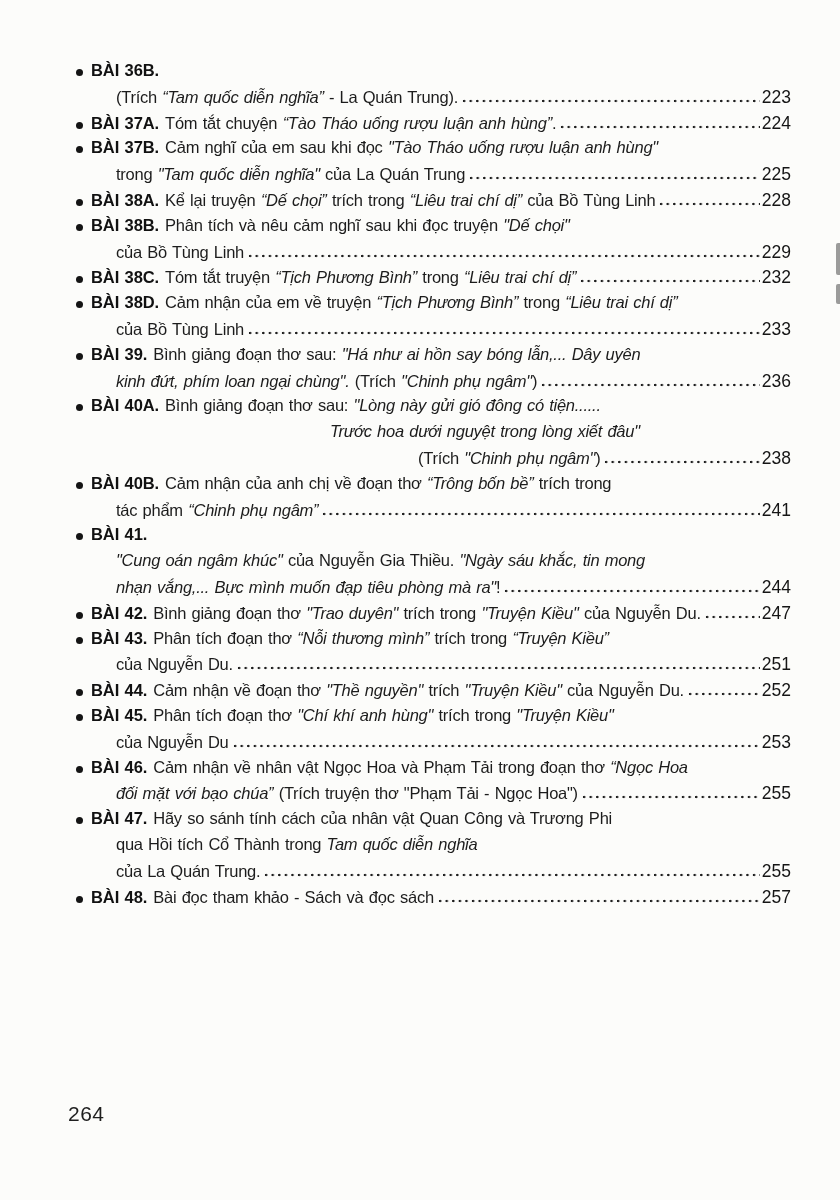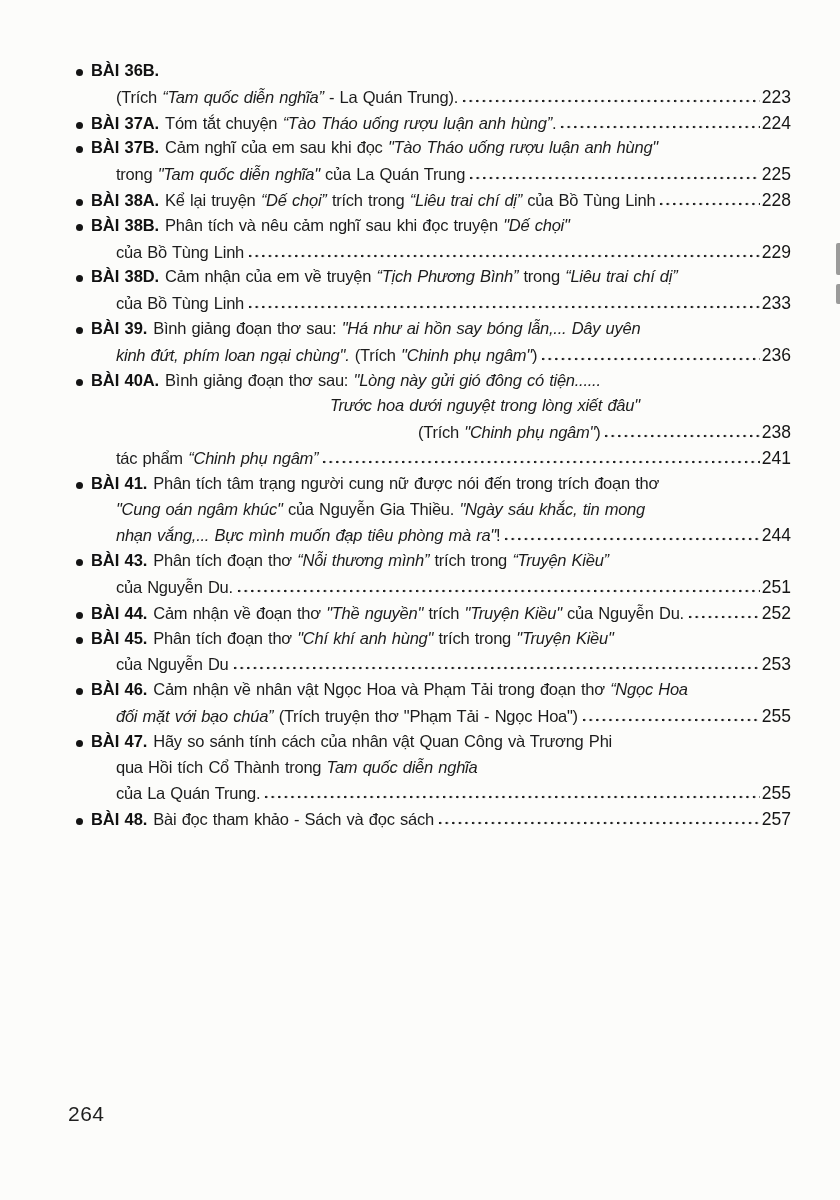--- a/index.html
+++ b/index.html
@@ -131,20 +131,27 @@
         <span class="label">BÀI 38B.</span>
         <span class="segs"><span class="seg-regular">Phân tích và nêu cảm nghĩ sau khi đọc truyện </span><span class="seg-italic">"Dế chọi"</span></span>
       </div>
       <div class="line indent-cont">
         <span class="segs"><span class="seg-regular">của Bồ Tùng Linh</span></span>
         <span class="dots"></span>
         <span class="page-ref">229</span>
       </div>
       <div class="line indent-first">
         <span class="bullet"></span>
+        <span class="label">BÀI 38C.</span>
+        <span class="segs"><span class="seg-regular">Tóm tắt truyện </span><span class="seg-italic">“Tịch Phương Bình”</span><span class="seg-regular"> trong </span><span class="seg-italic">“Liêu trai chí dị”</span></span>
+        <span class="dots"></span>
+        <span class="page-ref">232</span>
+      </div>
+      <div class="line indent-first">
+        <span class="bullet"></span>
         <span class="label">BÀI 38D.</span>
         <span class="segs"><span class="seg-regular">Cảm nhận của em về truyện </span><span class="seg-italic">“Tịch Phương Bình”</span><span class="seg-regular"> trong </span><span class="seg-italic">“Liêu trai chí dị”</span></span>
       </div>
       <div class="line indent-cont">
         <span class="segs"><span class="seg-regular">của Bồ Tùng Linh </span></span>
         <span class="dots"></span>
         <span class="page-ref">233</span>
       </div>
       <div class="line indent-first">
         <span class="bullet"></span>
@@ -162,37 +169,48 @@
         <span class="segs"><span class="seg-regular">Bình giảng đoạn thơ sau: </span><span class="seg-italic">"Lòng này gửi gió đông có tiện......</span></span>
       </div>
       <div class="line indent-deep">
         <span class="segs"><span class="seg-italic">Trước hoa dưới nguyệt trong lòng xiết đâu"</span></span>
       </div>
       <div class="line indent-deeper">
         <span class="segs"><span class="seg-regular">(Trích </span><span class="seg-italic">"Chinh phụ ngâm"</span><span class="seg-regular">) </span></span>
         <span class="dots"></span>
         <span class="page-ref">238</span>
       </div>
+      <div class="line indent-first">
+        <span class="bullet"></span>
+        <span class="label">BÀI 40B.</span>
+        <span class="segs"><span class="seg-regular">Cảm nhận của anh chị về đoạn thơ </span><span class="seg-italic">“Trông bốn bề”</span><span class="seg-regular"> trích trong</span></span>
+      </div>
       <div class="line indent-cont">
         <span class="segs"><span class="seg-regular">tác phẩm </span><span class="seg-italic">“Chinh phụ ngâm”</span><span class="seg-regular"> </span></span>
         <span class="dots"></span>
         <span class="page-ref">241</span>
       </div>
       <div class="line indent-first">
         <span class="bullet"></span>
         <span class="label">BÀI 41.</span>
-        <span class="segs"><span class="seg-regular">Phân tích tâm trạng người cung nữ được nói đến trong trích đoạn thơ</span></span>
       </div>
       <div class="line indent-cont">
         <span class="segs"><span class="seg-italic">"Cung oán ngâm khúc"</span><span class="seg-regular"> của Nguyễn Gia Thiều. </span><span class="seg-italic">"Ngày sáu khắc, tin mong</span></span>
       </div>
       <div class="line indent-cont">
         <span class="segs"><span class="seg-italic">nhạn vắng,... Bực mình muốn đạp tiêu phòng mà ra"</span><span class="seg-regular">!</span></span>
         <span class="dots"></span>
         <span class="page-ref">244</span>
+      </div>
+      <div class="line indent-first">
+        <span class="bullet"></span>
+        <span class="label">BÀI 42.</span>
+        <span class="segs"><span class="seg-regular">Bình giảng đoạn thơ </span><span class="seg-italic">"Trao duyên"</span><span class="seg-regular"> trích trong </span><span class="seg-italic">"Truyện Kiều"</span><span class="seg-regular"> của Nguyễn Du. </span></span>
+        <span class="dots"></span>
+        <span class="page-ref">247</span>
       </div>
       <div class="line indent-first">
         <span class="bullet"></span>
         <span class="label">BÀI 43.</span>
         <span class="segs"><span class="seg-regular">Phân tích đoạn thơ </span><span class="seg-italic">“Nỗi thương mình”</span><span class="seg-regular"> trích trong </span><span class="seg-italic">“Truyện Kiều”</span></span>
       </div>
       <div class="line indent-cont">
         <span class="segs"><span class="seg-regular">của Nguyễn Du.</span></span>
         <span class="dots"></span>
         <span class="page-ref">251</span>

